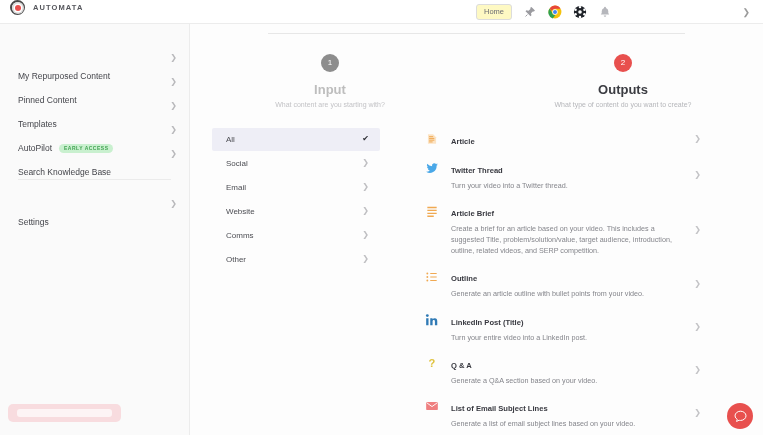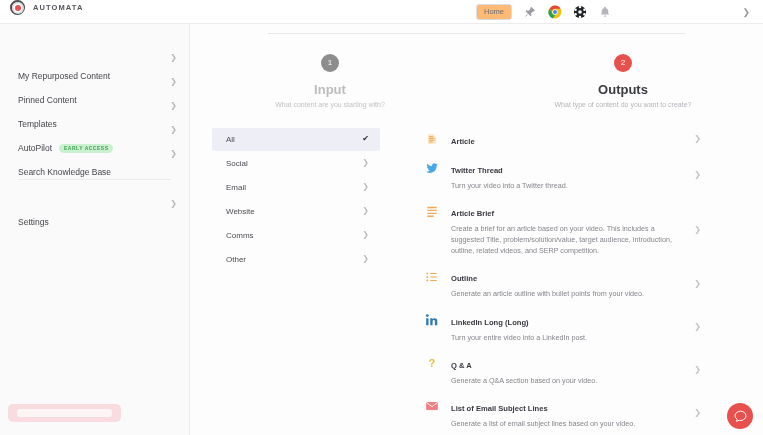--- a/index.html
+++ b/index.html
@@ -37,21 +37,21 @@
     color: #55565c;
   }
 
   .topnav {
     position: absolute; left: 476px; top: 0;
     height: 24px; display: flex; align-items: center; gap: 11px;
   }
   .home-chip {
     font-size: 7.5px; color: #6c6d73;
     border: 1px solid #dcdcdc; border-radius: 3px;
-    background: #fdba74;
+    background: #fef9c3;
     padding: 3px 7px 3px 7px;
     line-height: 1;
   }
   .tb-icon { width: 14px; height: 14px; display: block; }
 
   .topbar-right {
     position: absolute; right: 13px; top: 0; height: 24px;
     display: flex; align-items: center;
   }
   .chev-right-head { color: #9a9a9a; font-size: 9px; line-height: 1; }
@@ -394,21 +394,21 @@
 
           <div class="out-item">
             <span class="out-icon">
               <svg width="14" height="14" viewBox="0 0 24 24">
                 <rect x="2" y="9" width="4" height="12" fill="#2f7ab5"></rect>
                 <circle cx="4" cy="4.4" r="2.4" fill="#2f7ab5"></circle>
                 <path d="M9 9h4v1.8a4.3 4.3 0 013.8-2c3 0 4.2 2 4.2 5.2V21h-4v-6.2c0-1.6-.6-2.6-2-2.6s-2 1-2 2.6V21H9z" fill="#2f7ab5"></path>
               </svg>
             </span>
             <span class="out-text">
-              <span class="out-title">LinkedIn Long (Long)</span>
+              <span class="out-title">LinkedIn Post (Title)</span>
               <span class="out-desc" style="display:block">Turn your entire video into a LinkedIn post.</span>
             </span>
             <span class="out-chev">❯</span>
           </div>
 
           <div class="out-item">
             <span class="out-icon">
               <svg width="14" height="14" viewBox="0 0 24 24">
                 <text x="12" y="19" text-anchor="middle" font-family="Liberation Sans, sans-serif" font-size="19" font-weight="bold" fill="#e0c340">?</text>
               </svg>

